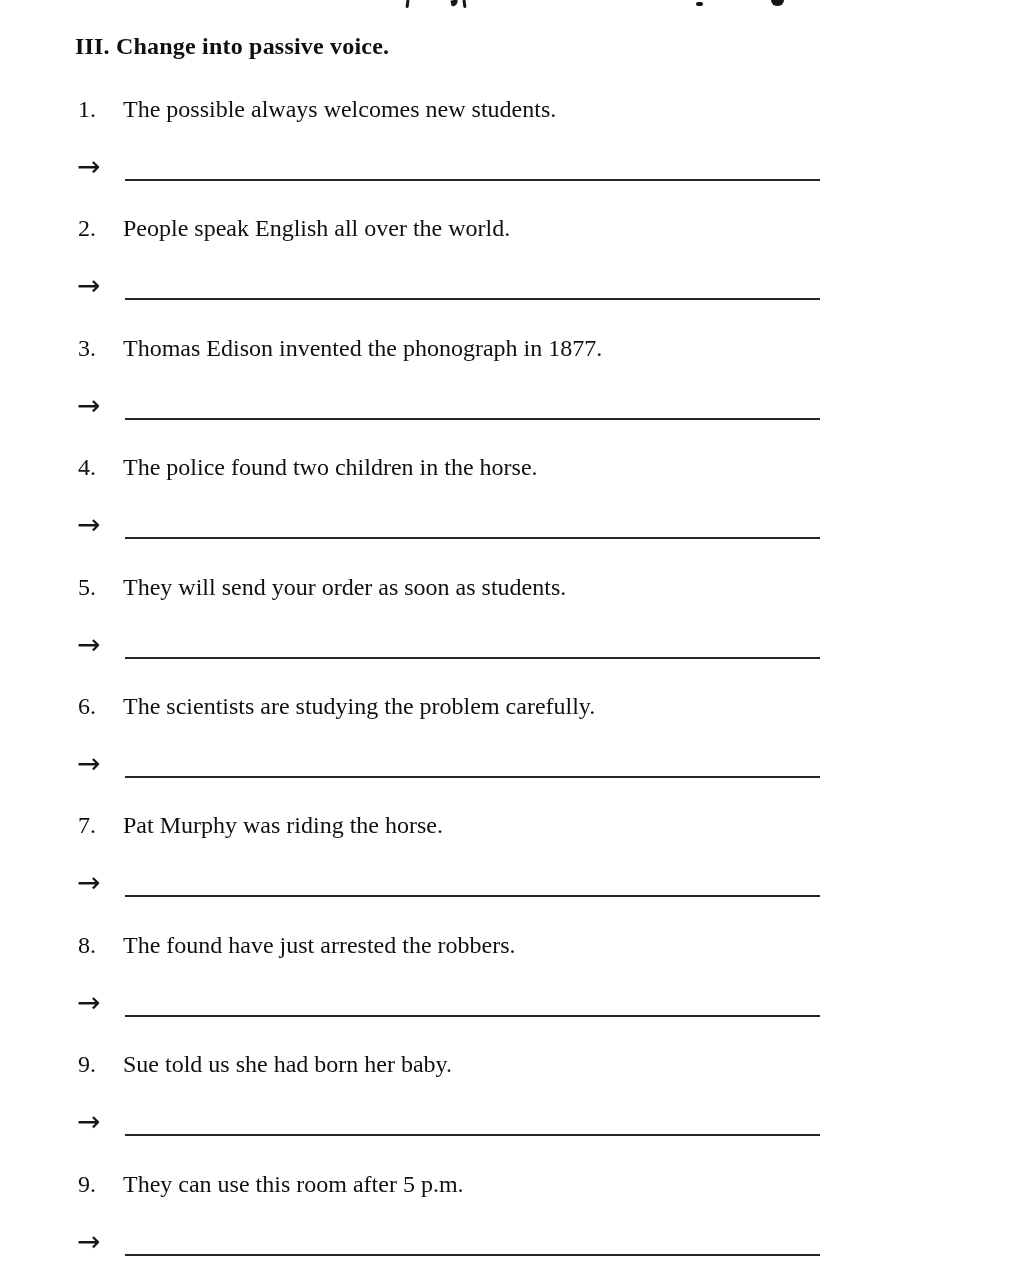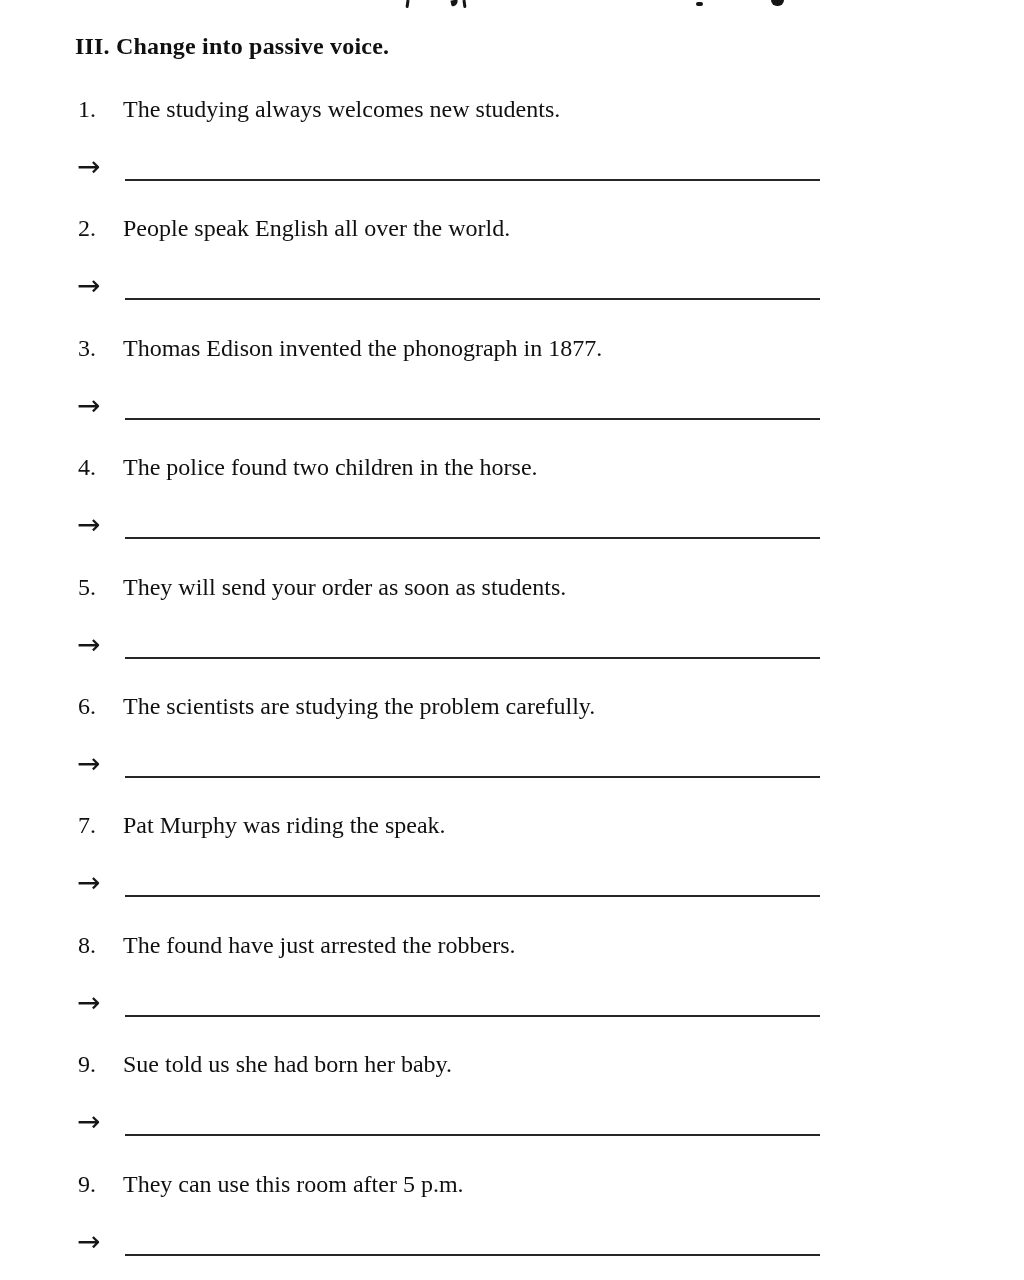--- a/index.html
+++ b/index.html
@@ -103,21 +103,21 @@
   <div class="frag f4"></div>
   <div class="frag f5"></div>
 
   <div class="heading">III. Change into passive voice.</div>
 
   <div class="items">
 
     <div class="item">
       <div class="sentence-row">
         <span class="num">1.</span>
-        <span class="text">The studying always welcomes new students.</span>
+        <span class="text">The possible always welcomes new students.</span>
       </div>
       <div class="answer-row">
         <span class="arrow">→</span>
         <span class="blank"></span>
       </div>
     </div>
 
     <div class="item">
       <div class="sentence-row">
         <span class="num">2.</span>
@@ -169,21 +169,21 @@
       </div>
       <div class="answer-row">
         <span class="arrow">→</span>
         <span class="blank"></span>
       </div>
     </div>
 
     <div class="item">
       <div class="sentence-row">
         <span class="num">7.</span>
-        <span class="text">Pat Murphy was riding the speak.</span>
+        <span class="text">Pat Murphy was riding the horse.</span>
       </div>
       <div class="answer-row">
         <span class="arrow">→</span>
         <span class="blank"></span>
       </div>
     </div>
 
     <div class="item">
       <div class="sentence-row">
         <span class="num">8.</span>

